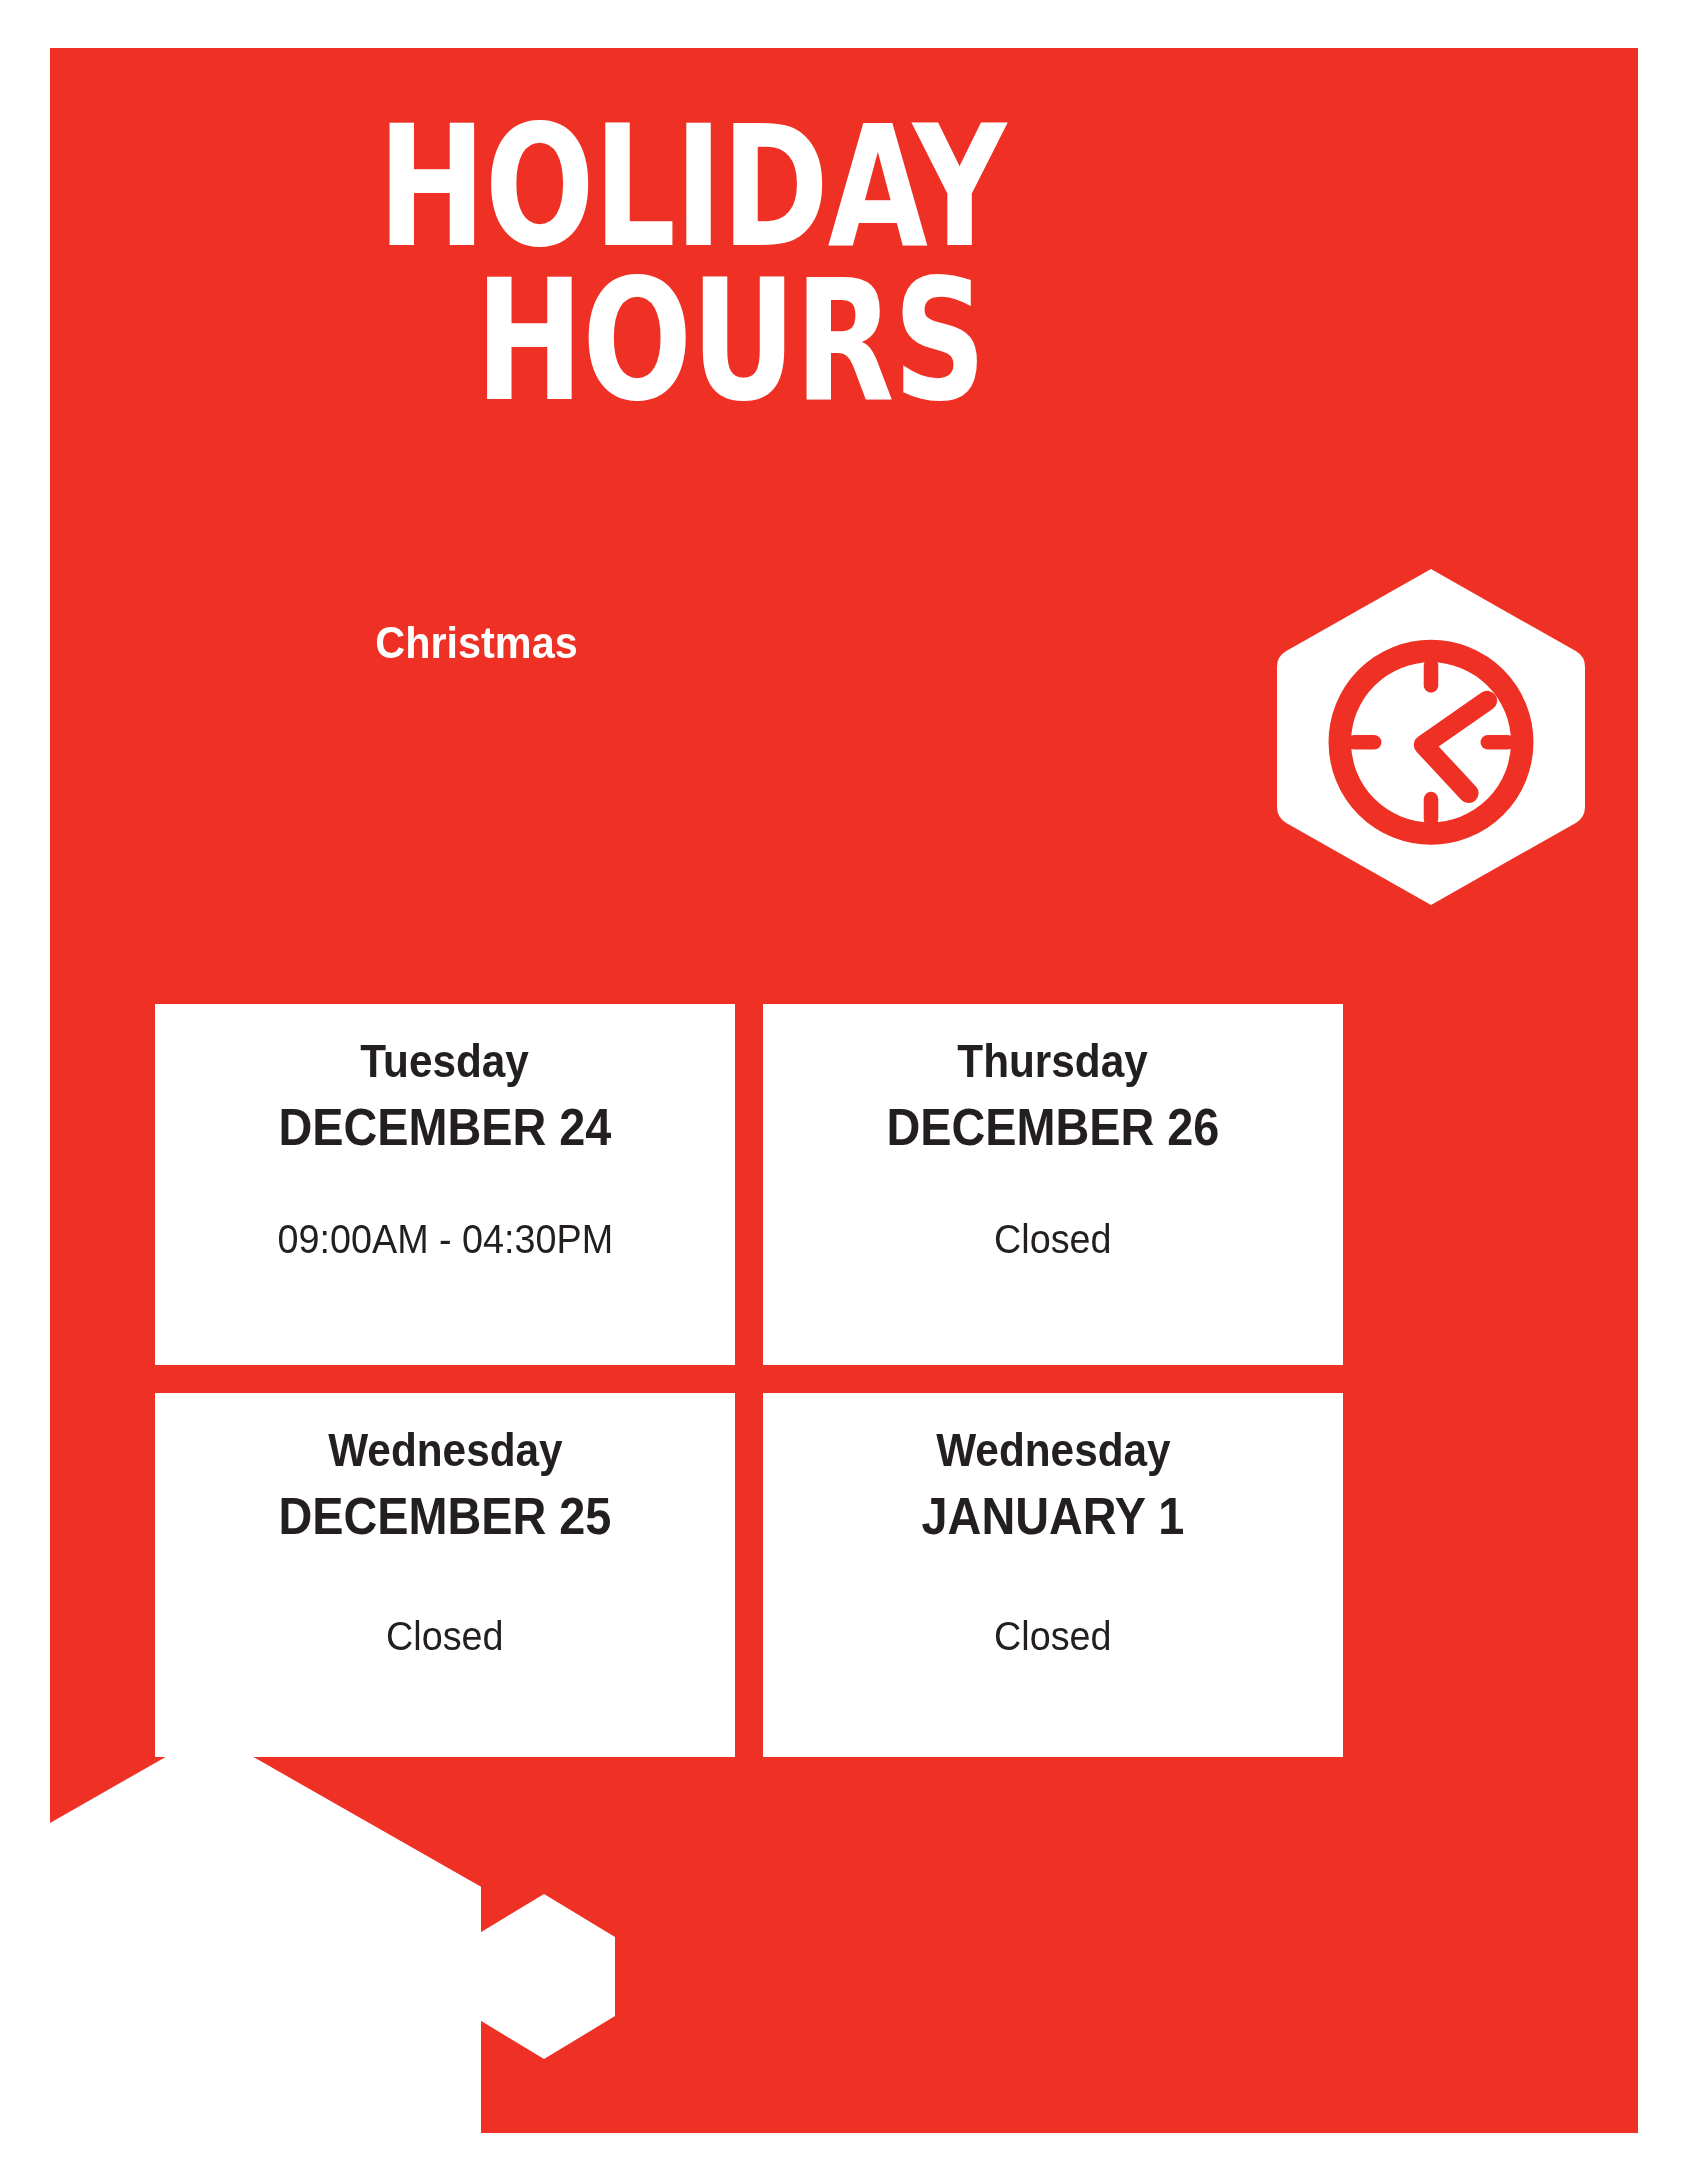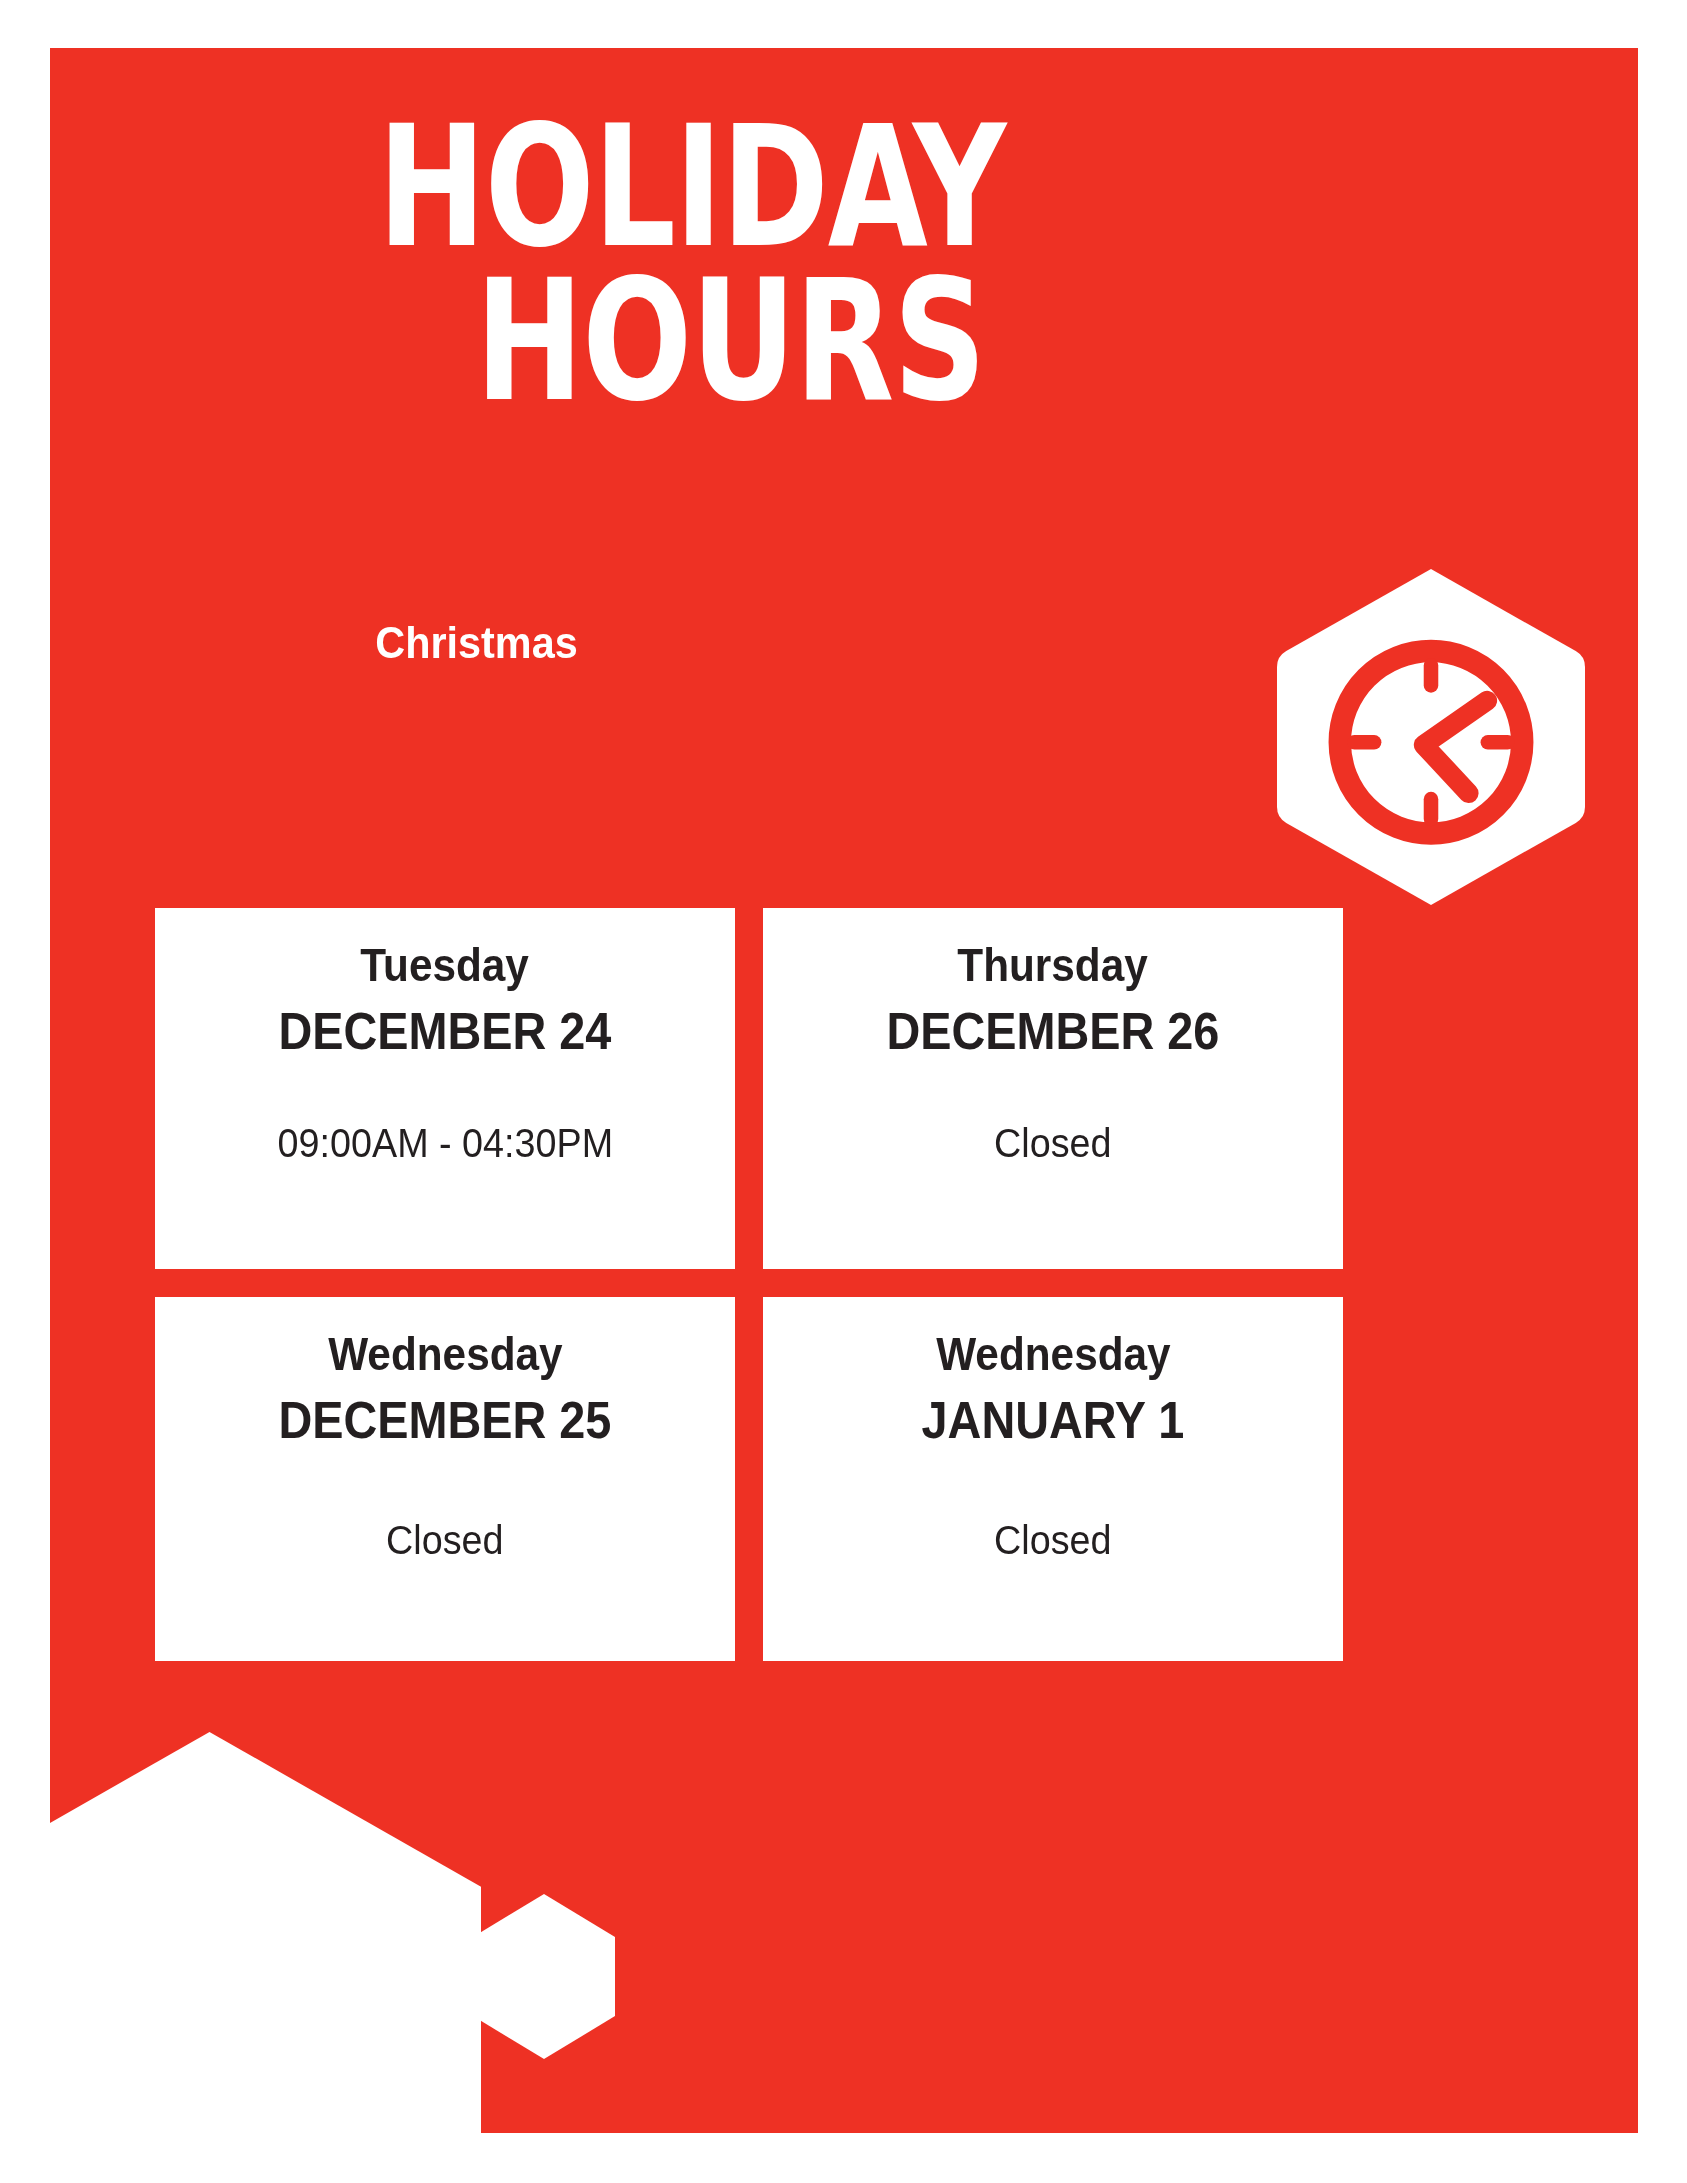--- a/index.html
+++ b/index.html
@@ -97,21 +97,21 @@
     top: 517px;
     width: 308px;
     height: 344px;
   }
   .clock-badge svg { display: block; width: 100%; height: 100%; }
 
   
   .cards {
     position: absolute;
     left: 105px;
-    top: 860px;
+    top: 956px;
     width: 1379px;
     display: grid;
     grid-template-columns: 580px 580px;
     grid-template-rows: 361px 364px;
     column-gap: 218px;
     row-gap: 116px;
     gap: 28px;
   }
   .card {
     background: #ffffff;

